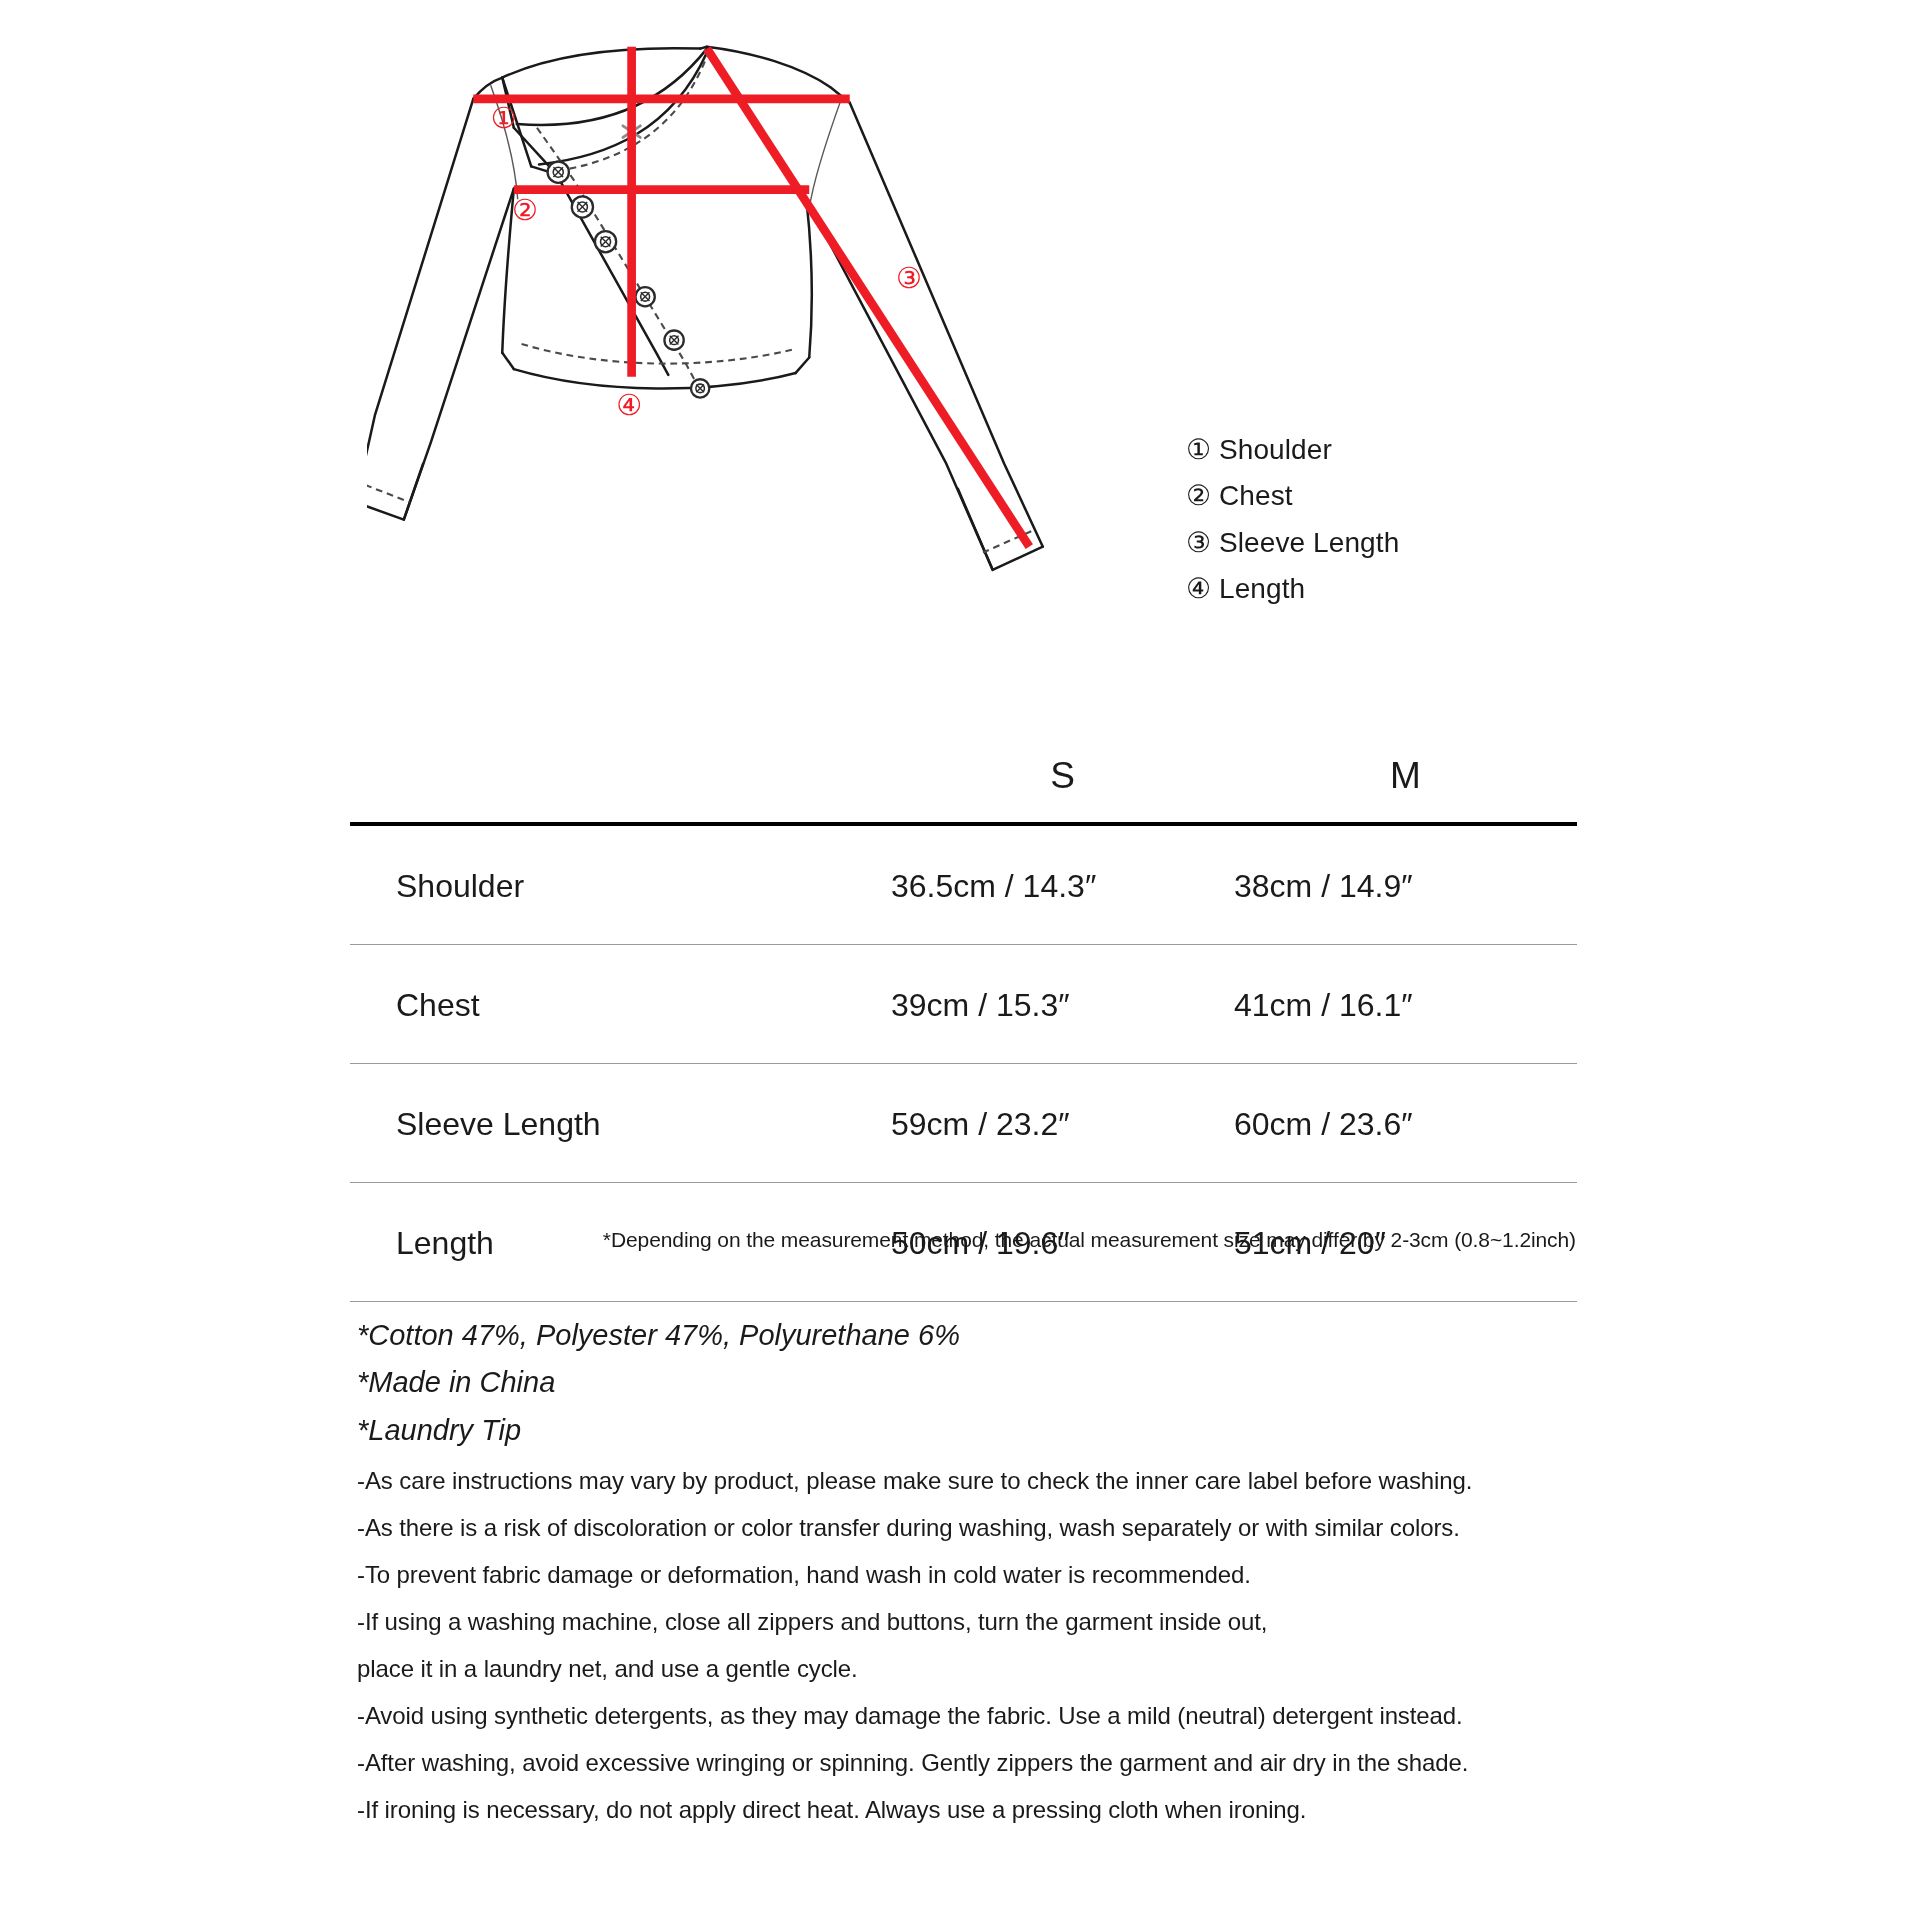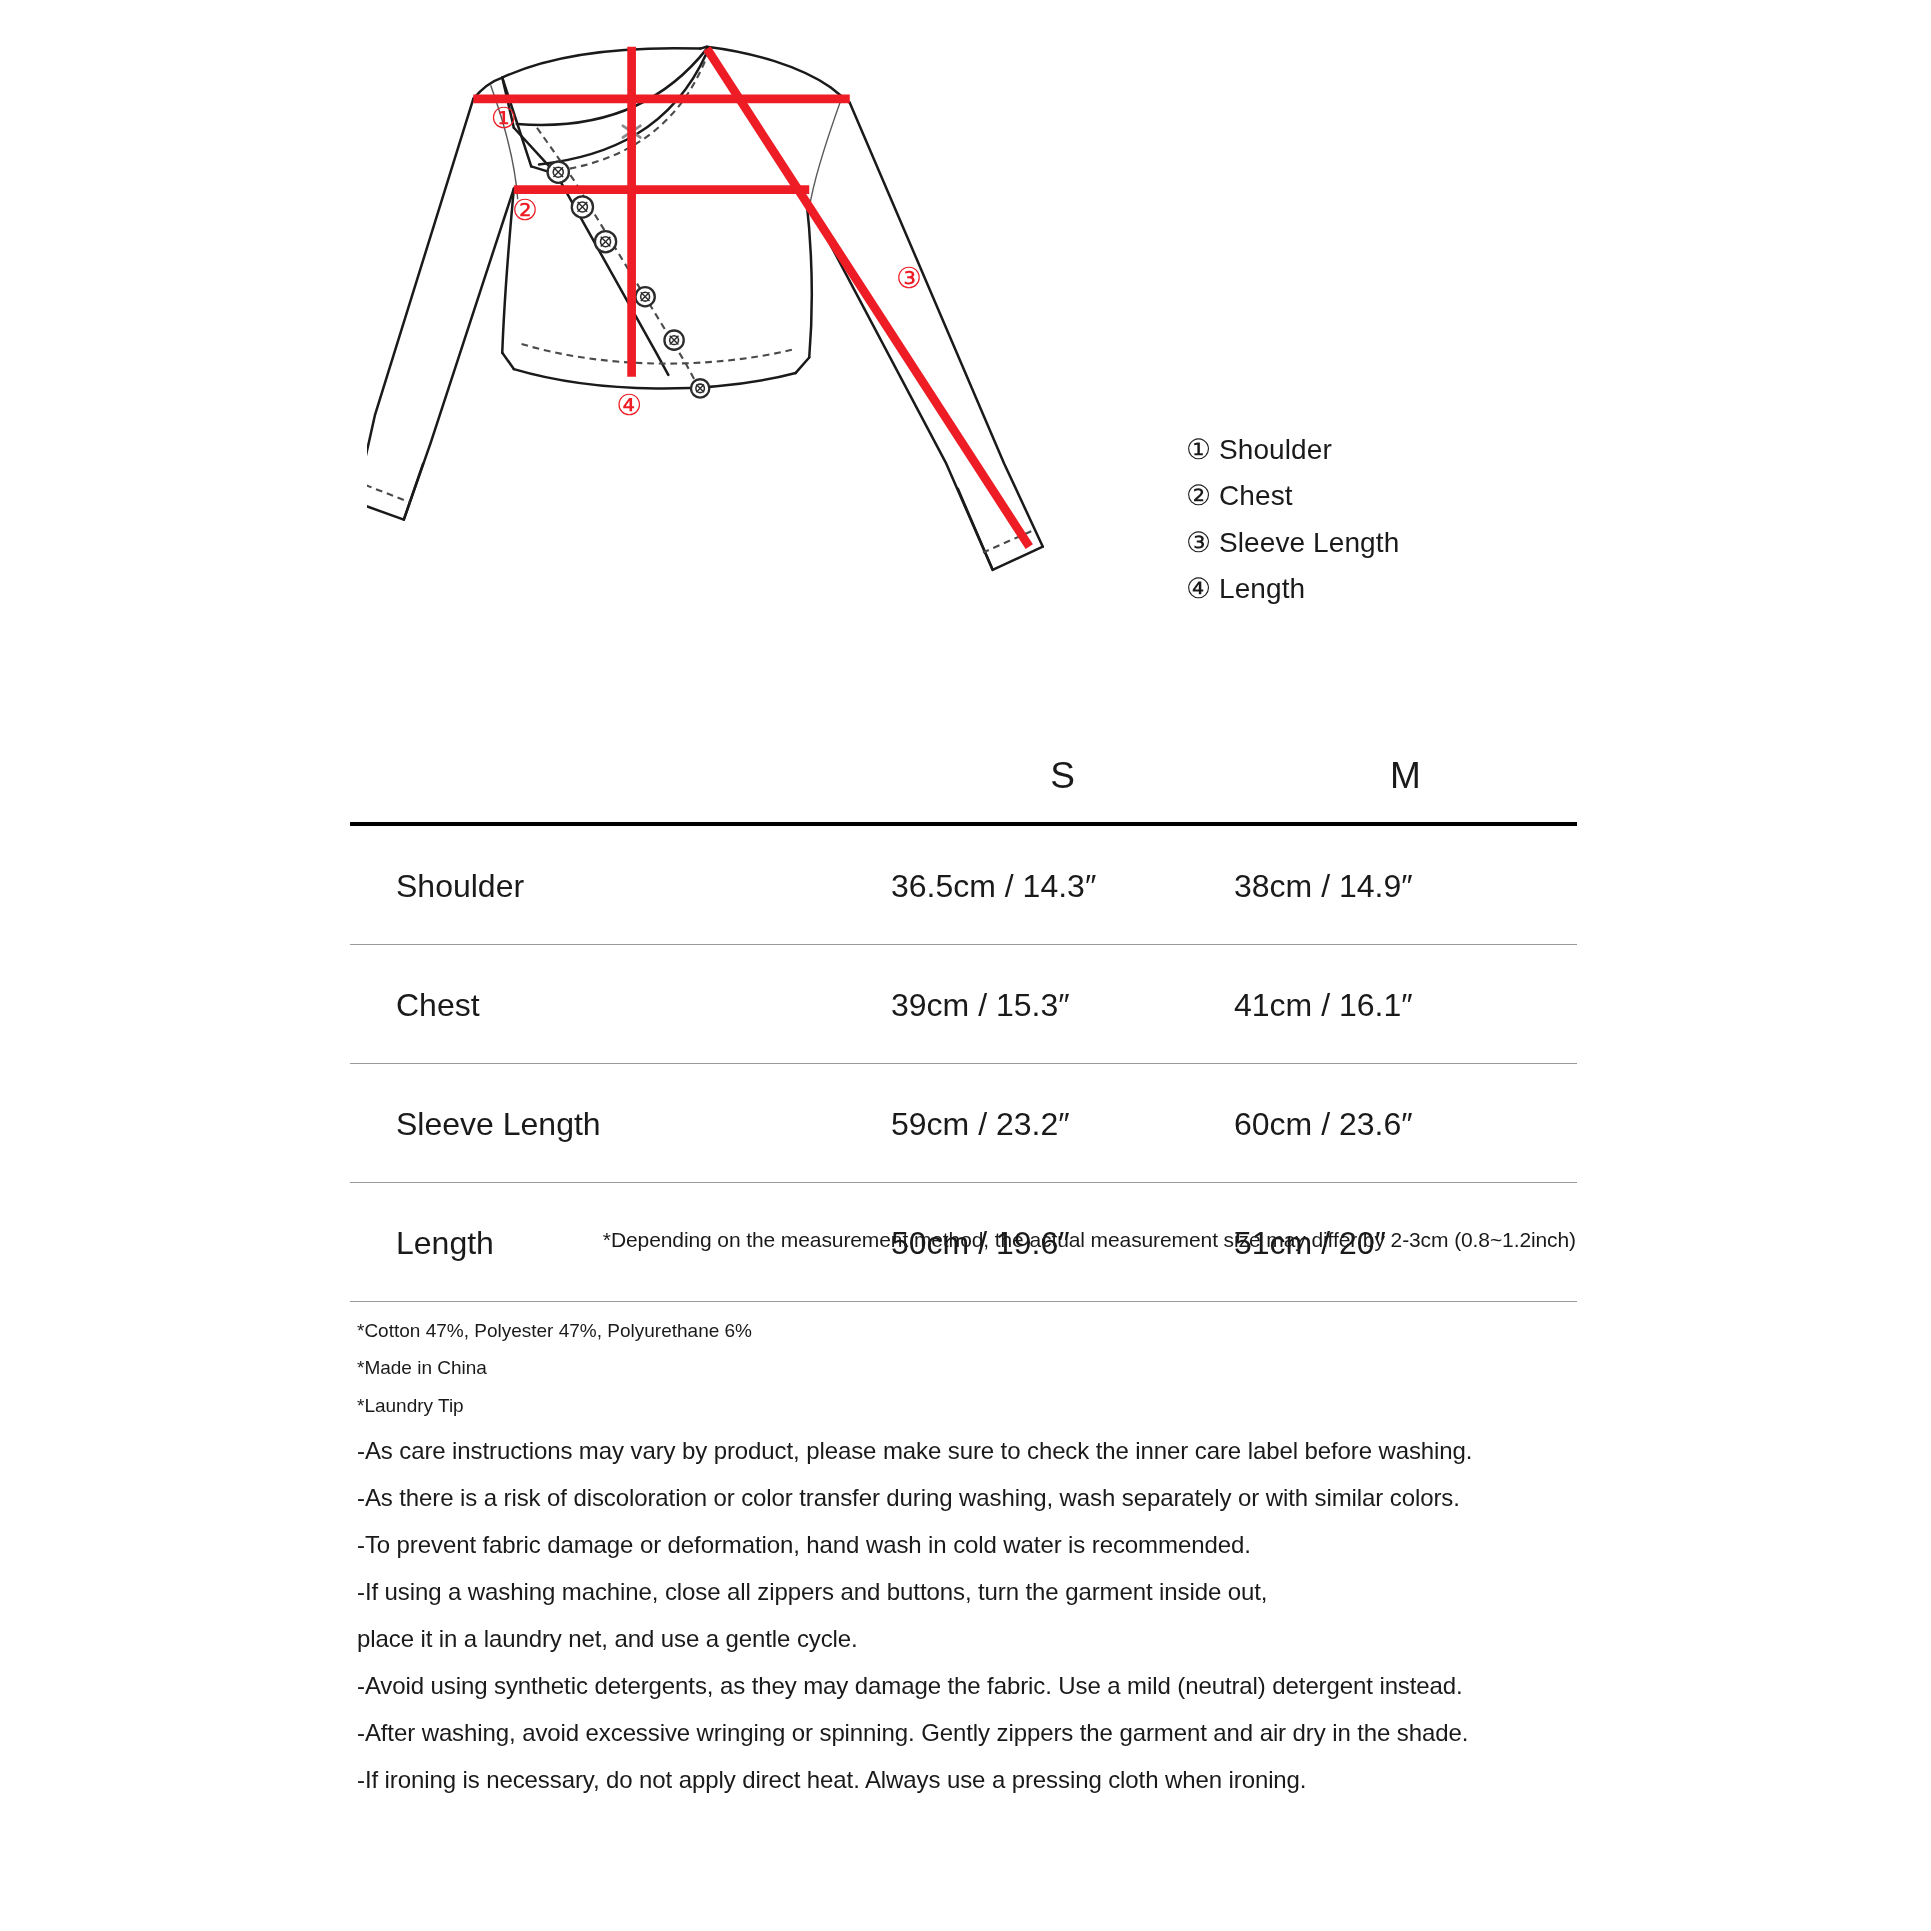--- a/index.html
+++ b/index.html
@@ -101,24 +101,25 @@
   }
 
   
   .info-block {
     position: absolute;
     left: 357px;
     top: 1321px;
     width: 1448px;
   }
   .info-head {
-    font-size: 19px;
+    font-size: 29px;
     line-height: 1;
     margin-bottom: 18.3px;
     color: #1a1a1a;
+    font-style: italic;
   }
   .info-head:nth-of-type(3) { margin-bottom: 24px; }
   .info-line {
     font-size: 24px;
     line-height: 1;
     margin-bottom: 23px;
     color: #1a1a1a;
     letter-spacing: -0.1px;
   }
 </style>

